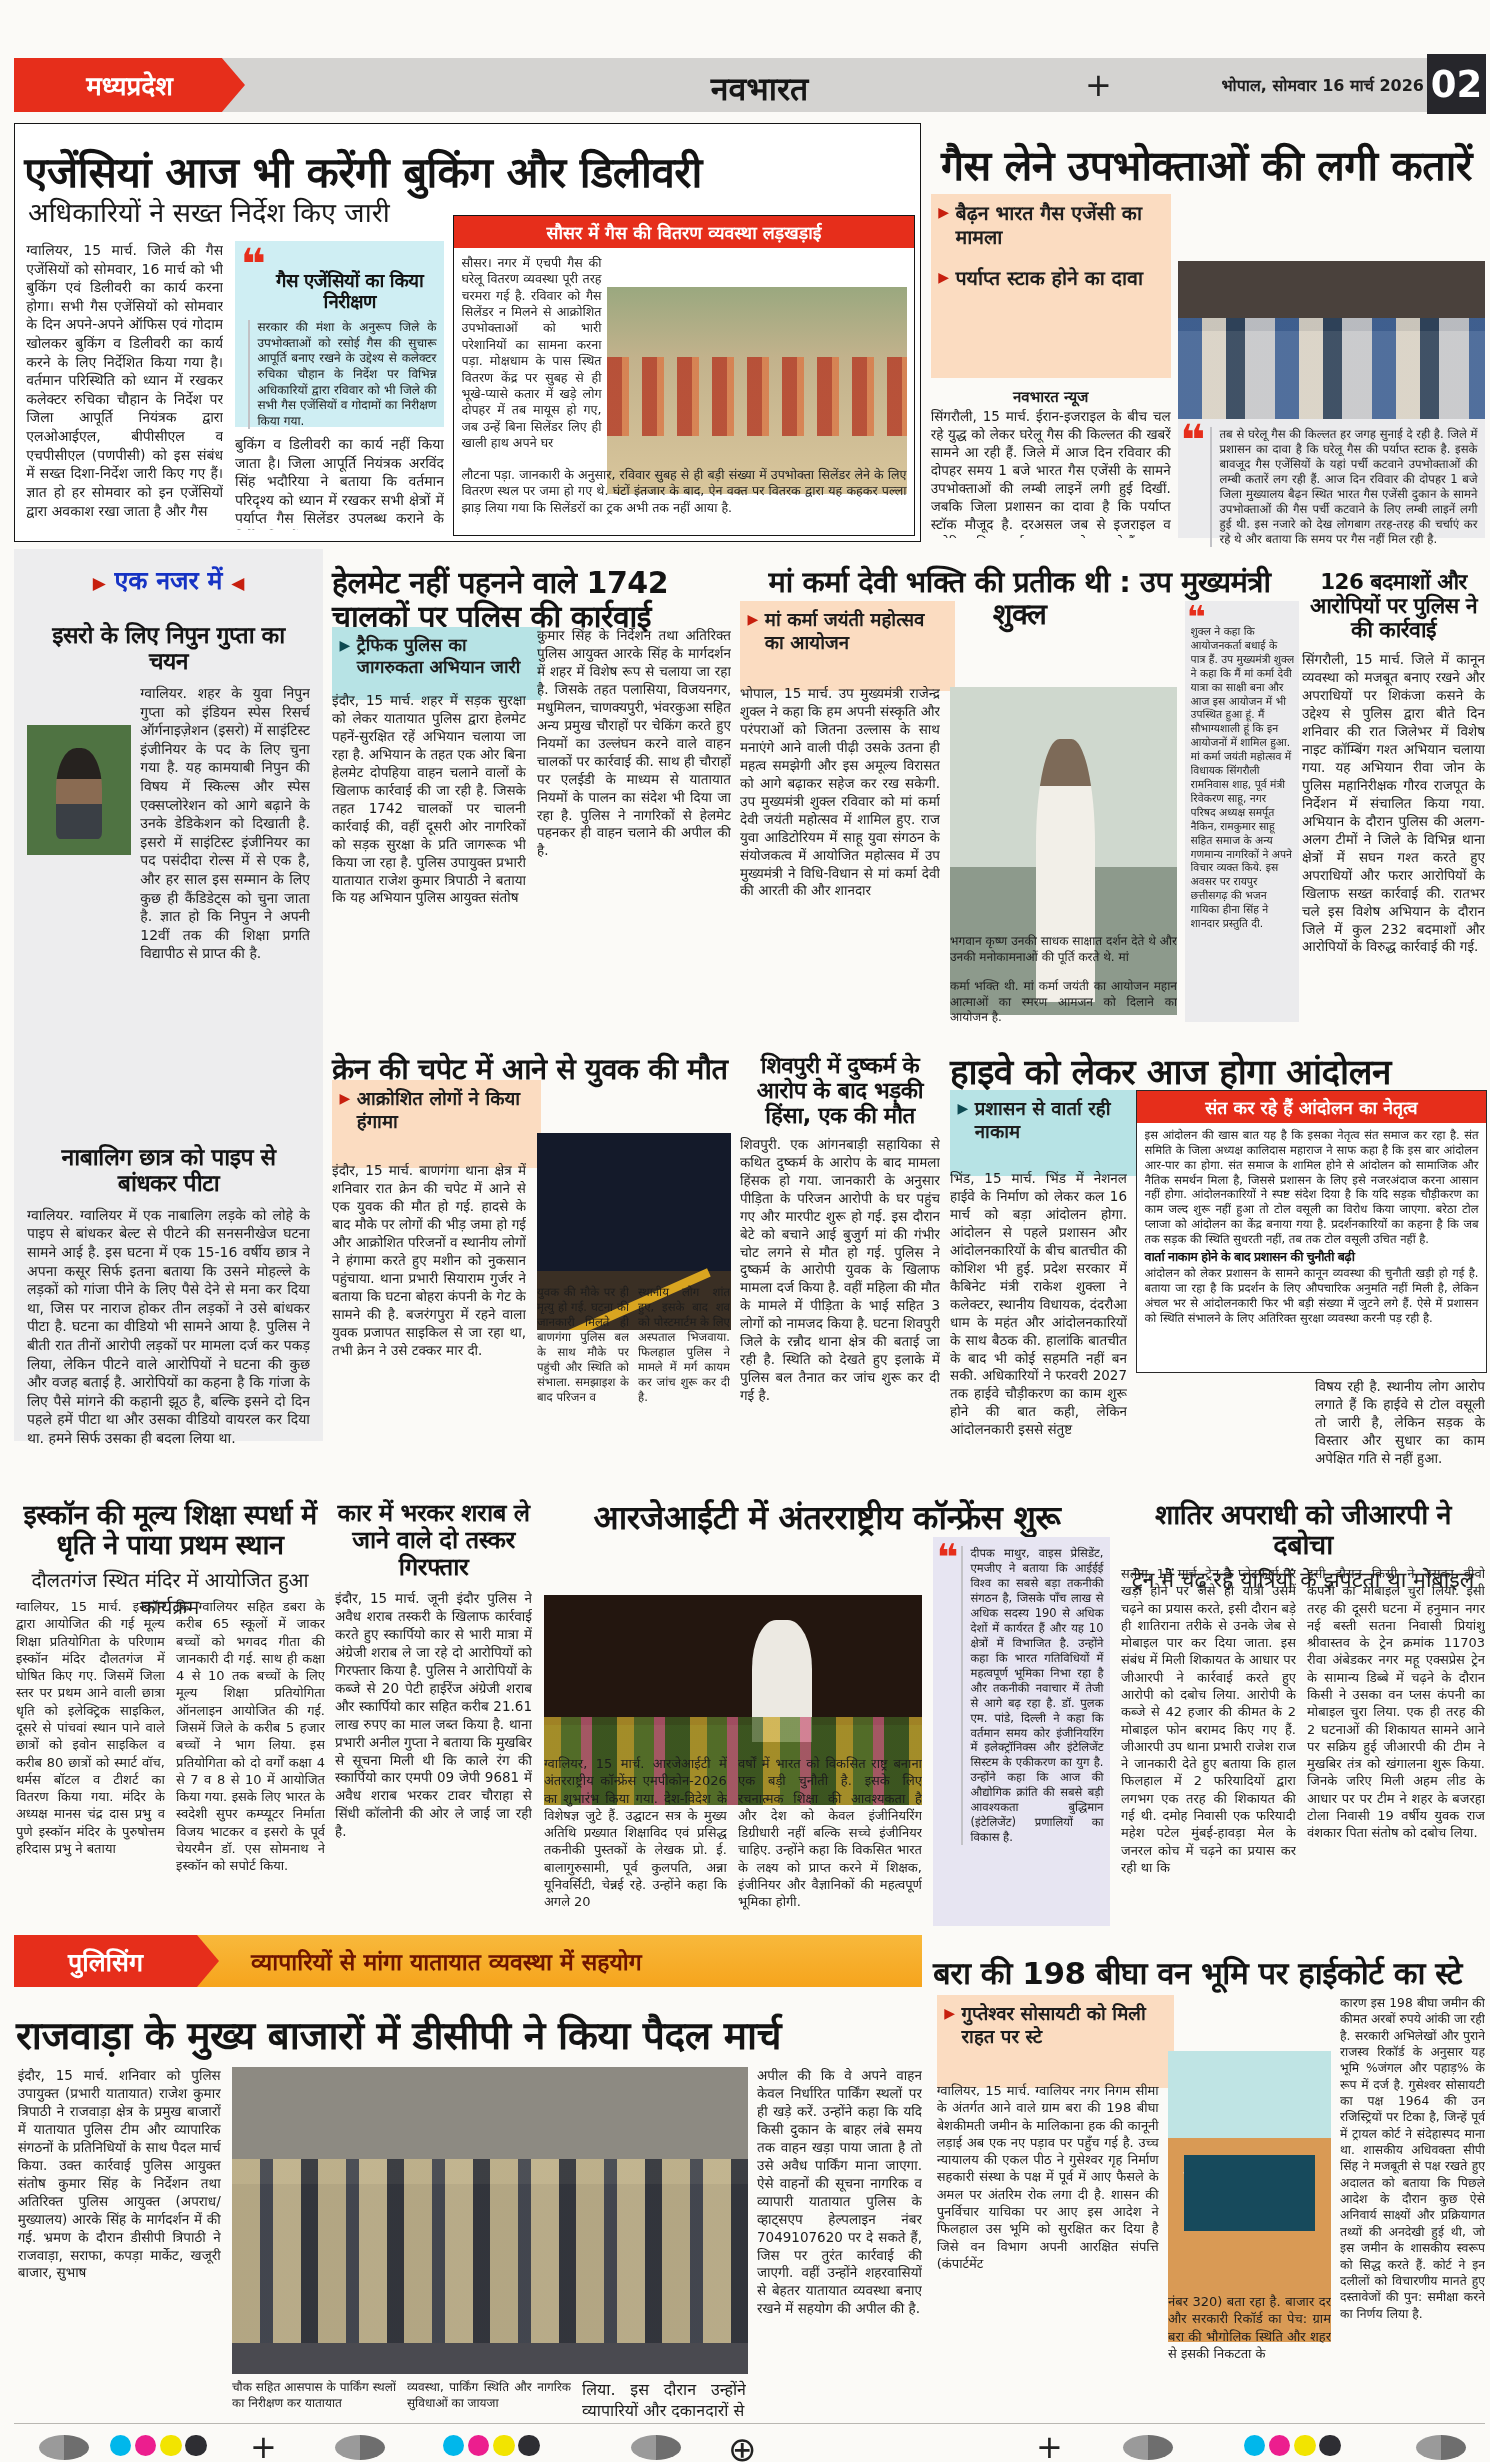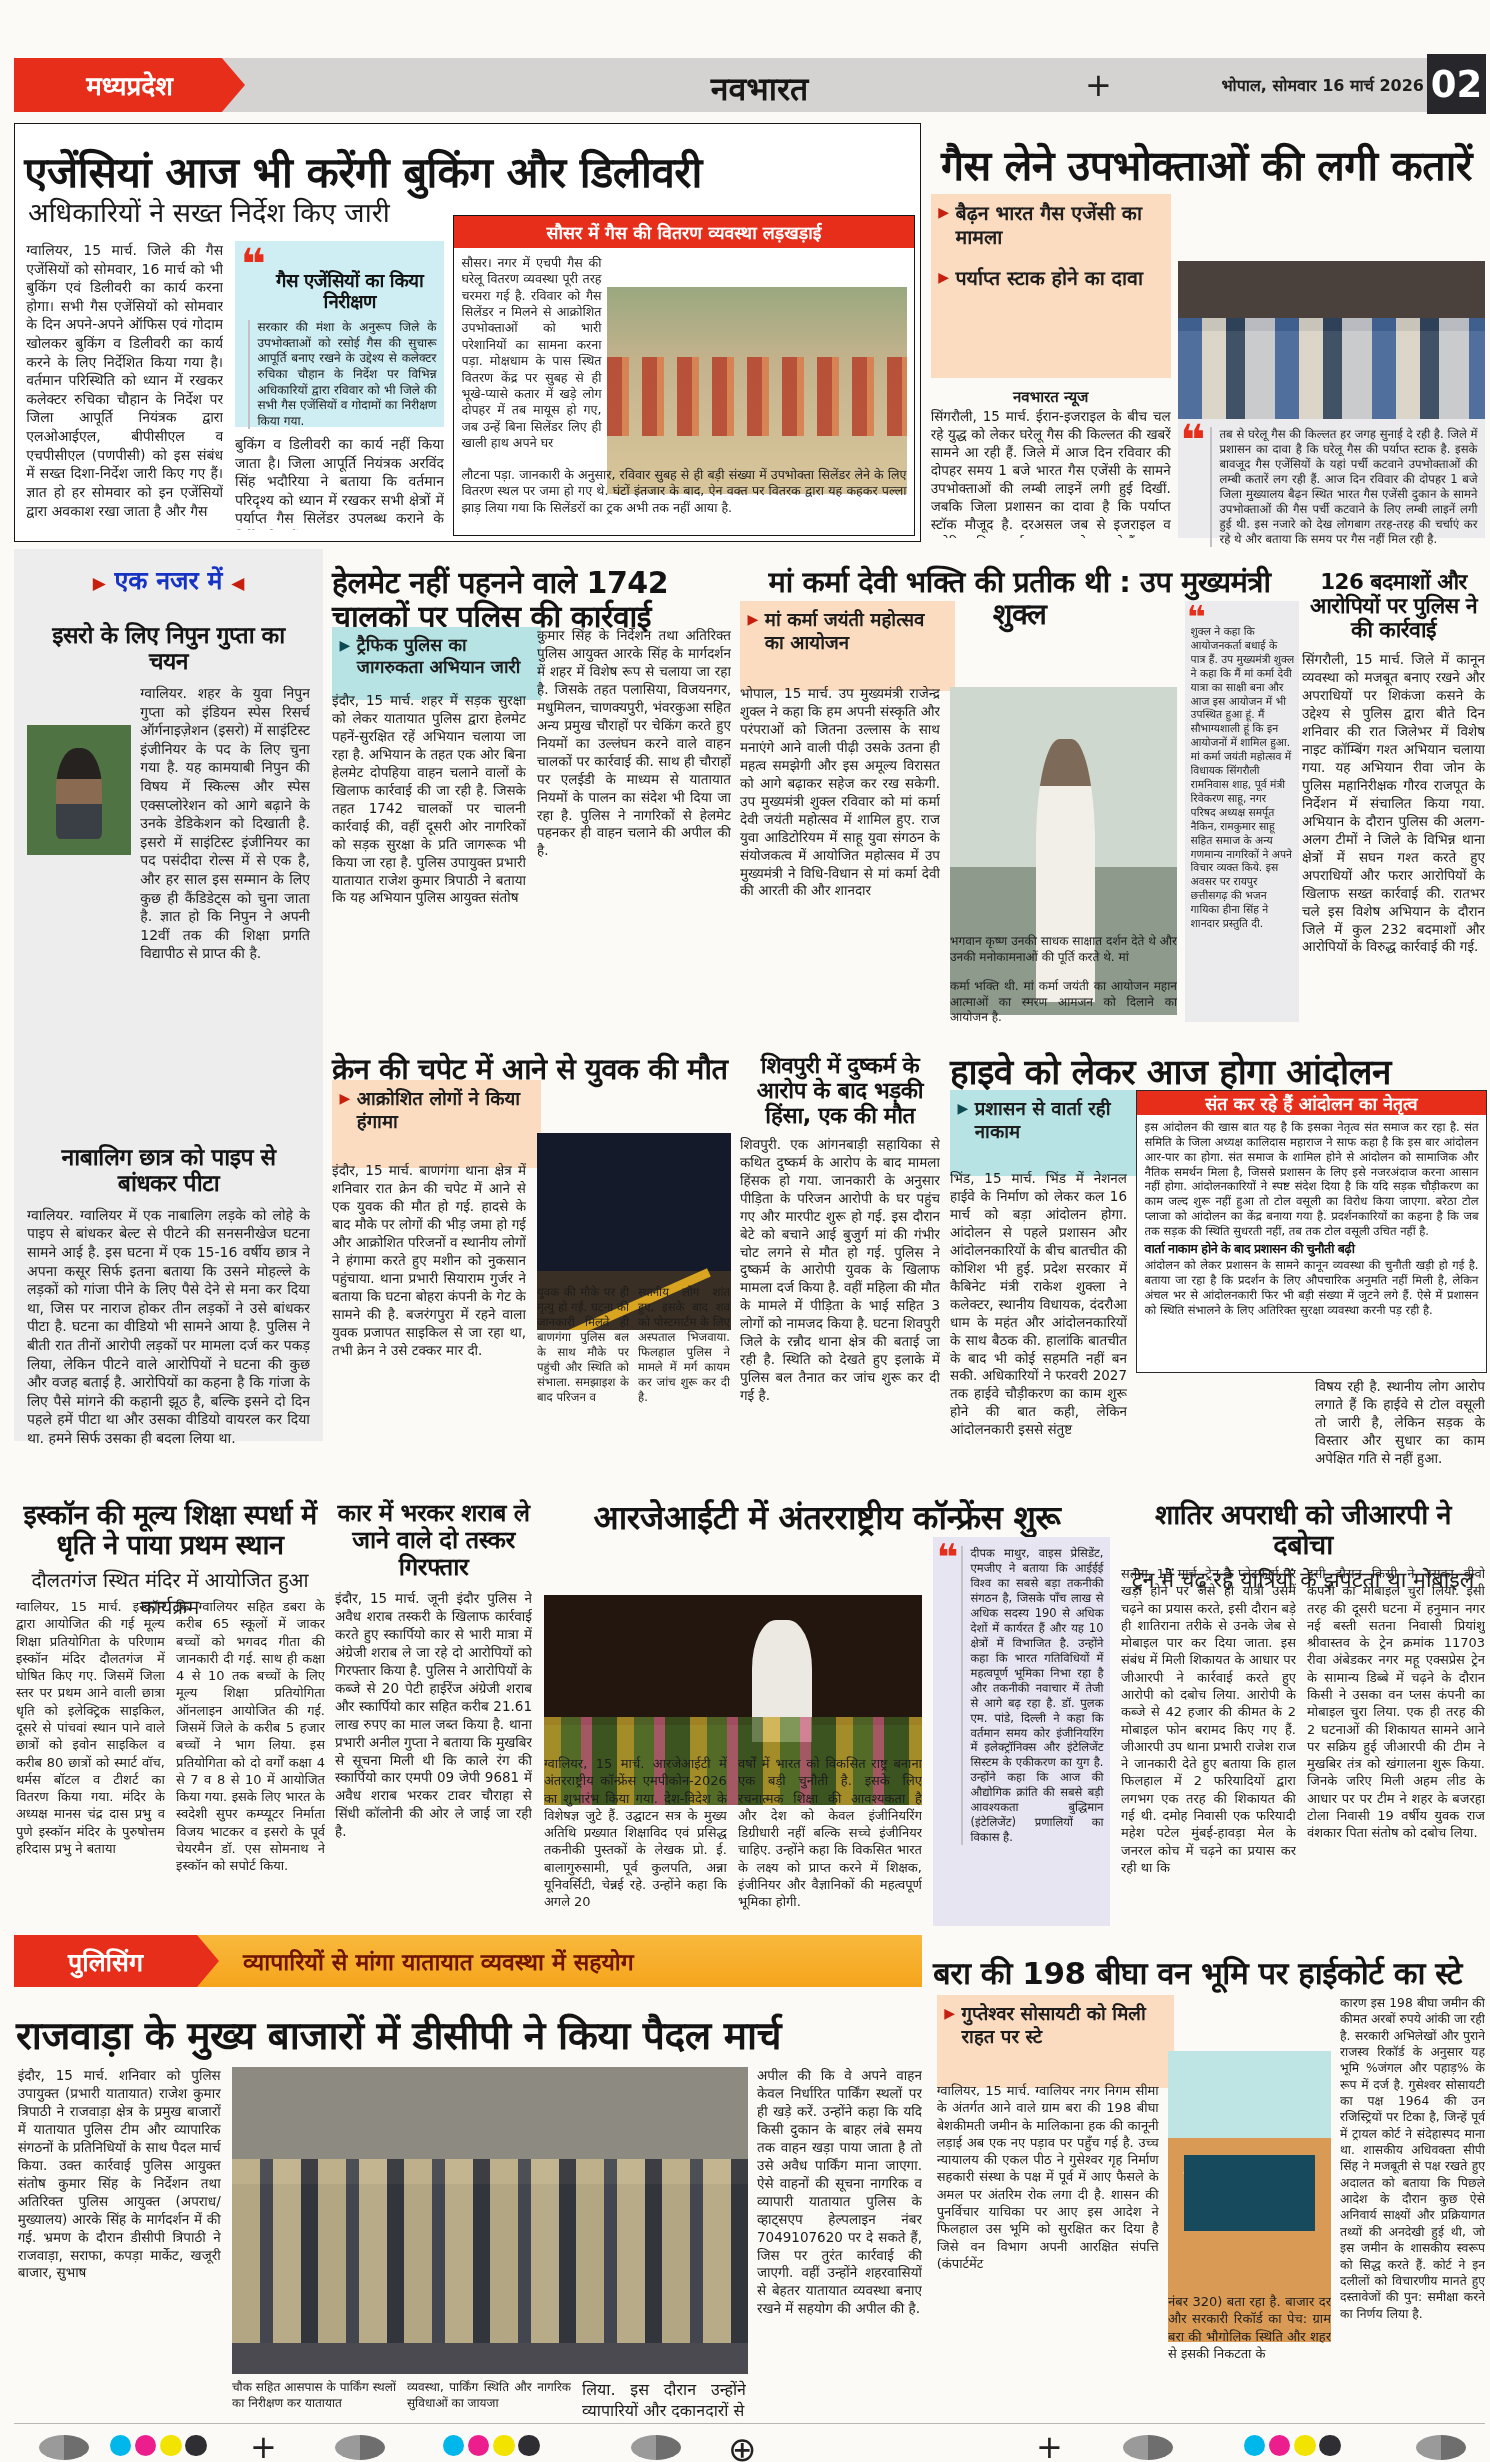--- a/index.html
+++ b/index.html
@@ -187,21 +187,21 @@
   </section>
 
   <section class="abs" style="left:950px;top:1032px;width:536px;height:456px;">
     <div class="hl" style="font-size:35px;"><span>हाइवे को लेकर आज होगा  आंदोलन</span></div>
     <div class="abs tealbox kick" style="left:0;top:58px;width:177px;height:69px;font-size:18.6px;">
       <span class="karr" style="color:#0e4a52;">▶</span>
       <span>प्रशासन से वार्ता रही नाकाम</span>
     </div>
     <div class="abs bt" style="left:0;top:138px;width:177px;height:309px;font-size:13.5px;"><span>भिंड, 15 मार्च. भिंड में नेशनल हाईवे के निर्माण को लेकर कल 16 मार्च को बड़ा आंदोलन होगा. आंदोलन से पहले प्रशासन और आंदोलनकारियों के बीच बातचीत की कोशिश भी हुई. प्रदेश सरकार में कैबिनेट मंत्री राकेश शुक्ला ने कलेक्टर, स्थानीय विधायक, दंदरौआ धाम के महंत और आंदोलनकारियों के साथ बैठक की. हालांकि बातचीत के बाद भी कोई सहमति नहीं बन सकी. अधिकारियों ने फरवरी 2027 तक हाईवे चौड़ीकरण का काम शुरू होने की बात कही, लेकिन आंदोलनकारी इससे संतुष्ट</span></div>
     <div class="abs" style="left:186px;top:58px;width:349px;height:281px;border:1.9px solid #2a2a2a;background:#fff;">
-      <div class="redband" style="height:24px;font-size:17.7px;">
+      <div class="redband" style="height:32px;font-size:17.7px;">
           <span>संत कर रहे हैं आंदोलन का नेतृत्व</span>
         </div>
       <div class="sm" style="margin:4.7px 7.5px 0 7.5px;font-size:11.5px;"><span>इस आंदोलन की खास बात यह है कि इसका नेतृत्व संत समाज कर रहा है. संत समिति के जिला अध्यक्ष कालिदास महाराज ने साफ कहा है कि इस बार आंदोलन आर-पार का होगा. संत समाज के शामिल होने से आंदोलन को सामाजिक और नैतिक समर्थन मिला है, जिससे प्रशासन के लिए इसे नजरअंदाज करना आसान नहीं होगा. आंदोलनकारियों ने स्पष्ट संदेश दिया है कि यदि सड़क चौड़ीकरण का काम जल्द शुरू नहीं हुआ तो टोल वसूली का विरोध किया जाएगा. बरेठा टोल प्लाजा को आंदोलन का केंद्र बनाया गया है. प्रदर्शनकारियों का कहना है कि जब तक सड़क की स्थिति सुधरती नहीं, तब तक टोल वसूली उचित नहीं है.</span></div>
       <div class="hl" style="margin:2.8px 7.5px 0 7.5px;font-size:12.6px;"><span>वार्ता नाकाम होने के बाद प्रशासन की चुनौती बढ़ी</span></div>
       <div class="sm" style="margin:1.9px 7.5px 0 7.5px;font-size:11.5px;"><span>आंदोलन को लेकर प्रशासन के सामने कानून व्यवस्था की चुनौती खड़ी हो गई है. बताया जा रहा है कि प्रदर्शन के लिए औपचारिक अनुमति नहीं मिली है, लेकिन अंचल भर से आंदोलनकारी फिर भी बड़ी संख्या में जुटने लगे हैं. ऐसे में प्रशासन को स्थिति संभालने के लिए अतिरिक्त सुरक्षा व्यवस्था करनी पड़ रही है.</span></div>
     </div>
     <div class="abs bt" style="left:365px;top:346px;width:170px;height:104px;font-size:13.5px;"><span>विषय रही है. स्थानीय लोग आरोप लगाते हैं कि हाईवे से टोल वसूली तो जारी है, लेकिन सड़क के विस्तार और सुधार का काम अपेक्षित गति से नहीं हुआ.</span></div>
   </section>
 
   <section class="abs" style="left:14px;top:1479px;width:312px;height:449px;">
@@ -233,21 +233,21 @@
     <div class="abs bt" style="left:0;top:86px;width:175px;height:361px;font-size:13px;"><span>सतना, 15 मार्च. ट्रेन के प्लेटफार्म पर खड़ा होने पर जैसे ही यात्री उसमें चढ़ने का प्रयास करते, इसी दौरान बड़े ही शातिराना तरीके से उनके जेब से मोबाइल पार कर दिया जाता. इस संबंध में मिली शिकायत के आधार पर जीआरपी ने कार्रवाई करते हुए आरोपी को दबोच लिया. आरोपी के कब्जे से 42 हजार की कीमत के 2 मोबाइल फोन बरामद किए गए हैं. जीआरपी उप थाना प्रभारी राजेश राज ने जानकारी देते हुए बताया कि हाल फिलहाल में 2 फरियादियों द्वारा लगभग एक तरह की शिकायत की गई थी. दमोह निवासी एक फरियादी महेश पटेल मुंबई-हावड़ा मेल के जनरल कोच में चढ़ने का प्रयास कर रही था कि</span></div>
     <div class="abs bt" style="left:186px;top:86px;width:178px;height:361px;font-size:13px;"><span>इसी दौरान किसी ने उसका वीवो कंपनी का मोबाइल चुरा लिया. इसी तरह की दूसरी घटना में हनुमान नगर नई बस्ती सतना निवासी प्रियांशु श्रीवास्तव के ट्रेन क्रमांक 11703 रीवा अंबेडकर नगर महू एक्सप्रेस ट्रेन के सामान्य डिब्बे में चढ़ने के दौरान किसी ने उसका वन प्लस कंपनी का मोबाइल चुरा लिया. एक ही तरह की 2 घटनाओं की शिकायत सामने आने पर सक्रिय हुई जीआरपी की टीम ने मुखबिर तंत्र को खंगालना शुरू किया. जिनके जरिए मिली अहम लीड के आधार पर पर टीम ने शहर के बजरहा टोला निवासी 19 वर्षीय युवक राज वंशकार पिता संतोष को दबोच लिया.</span></div>
   </section>
 
   <section class="abs" style="left:14px;top:1935px;width:908px;height:484px;">
     <div class="abs redbadge" style="left:0;top:0;width:183px;height:52px;font-size:25px;clip-path:none;">
       <span>पुलिसिंग</span>
     </div>
     <div class="abs" style="left:183px;top:0;width:725px;height:52px;background:linear-gradient(180deg,#f8b93c 0,#f6a41c 100%);display:flex;align-items:center;">
       <span style="width:0;height:0;border-top:26px solid transparent;border-bottom:26px solid transparent;border-left:22.4px solid #e62e1b;"></span>
-      <span style="margin-left:24px;font-size:23px;font-weight:700;color:#6e1400;">व्यापारियों से मांगा यातायात व्यवस्था में सहयोग</span>
+      <span style="margin-left:32px;font-size:23px;font-weight:700;color:#6e1400;">व्यापारियों से मांगा यातायात व्यवस्था में सहयोग</span>
     </div>
     <div class="abs hl" style="left:1.9px;top:58px;width:906px;font-size:39px;"><span>राजवाड़ा के मुख्य बाजारों में डीसीपी ने किया पैदल मार्च</span></div>
     <div class="abs bt" style="left:3.7px;top:132px;width:203px;height:346px;font-size:13.5px;"><span>इंदौर, 15 मार्च. शनिवार को पुलिस उपायुक्त (प्रभारी यातायात) राजेश कुमार त्रिपाठी ने राजवाड़ा क्षेत्र के प्रमुख बाजारों में यातायात पुलिस टीम और व्यापारिक संगठनों के प्रतिनिधियों के साथ पैदल मार्च किया. उक्त कार्रवाई पुलिस आयुक्त संतोष कुमार सिंह के निर्देशन तथा अतिरिक्त पुलिस आयुक्त (अपराध/मुख्यालय) आरके सिंह के मार्गदर्शन में की गई. भ्रमण के दौरान डीसीपी त्रिपाठी ने राजवाड़ा, सराफा, कपड़ा मार्केट, खजूरी बाजार, सुभाष</span></div>
     <div class="abs photo ph-police" style="left:218px;top:132px;width:516px;height:307px;"></div>
     <div class="abs sm" style="left:218px;top:445px;width:164px;height:37px;font-size:12px;"><span>चौक सहित आसपास के पार्किंग स्थलों का निरीक्षण कर यातायात</span></div>
     <div class="abs sm" style="left:393px;top:445px;width:164px;height:37px;font-size:12px;"><span>व्यवस्था, पार्किंग स्थिति और नागरिक सुविधाओं का जायजा</span></div>
     <div class="abs sm" style="left:568px;top:445px;width:164px;height:37px;font-size:16px;"><span>लिया. इस दौरान उन्होंने व्यापारियों और दुकानदारों से</span></div>
     <div class="abs bt" style="left:743px;top:132px;width:165px;height:352px;font-size:13.5px;"><span>अपील की कि वे अपने वाहन केवल निर्धारित पार्किंग स्थलों पर ही खड़े करें. उन्होंने कहा कि यदि किसी दुकान के बाहर लंबे समय तक वाहन खड़ा पाया जाता है तो उसे अवैध पार्किंग माना जाएगा. ऐसे वाहनों की सूचना नागरिक व व्यापारी यातायात पुलिस के व्हाट्सएप हेल्पलाइन नंबर 7049107620 पर दे सकते हैं, जिस पर तुरंत कार्रवाई की जाएगी. वहीं उन्होंने शहरवासियों से बेहतर यातायात व्यवस्था बनाए रखने में सहयोग की अपील की है.</span></div>
   </section>
 

